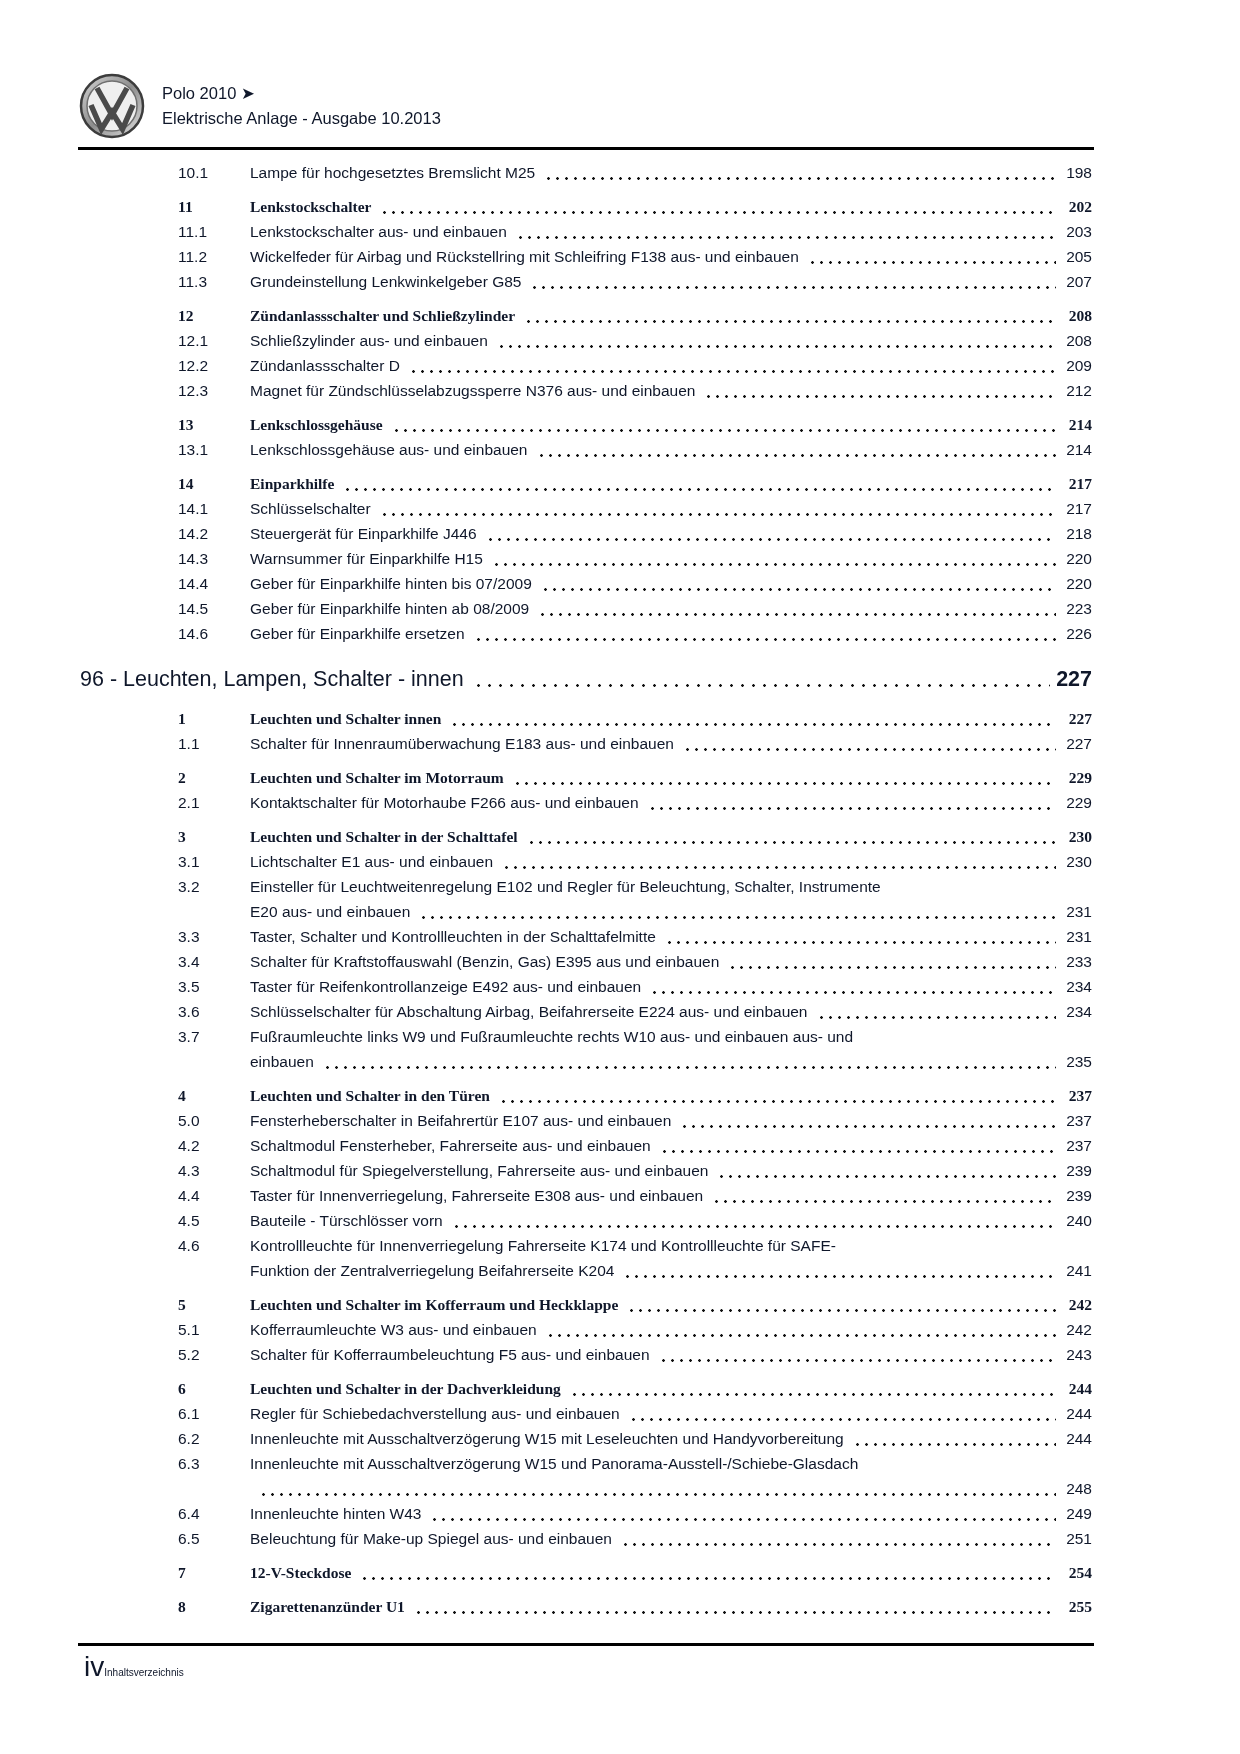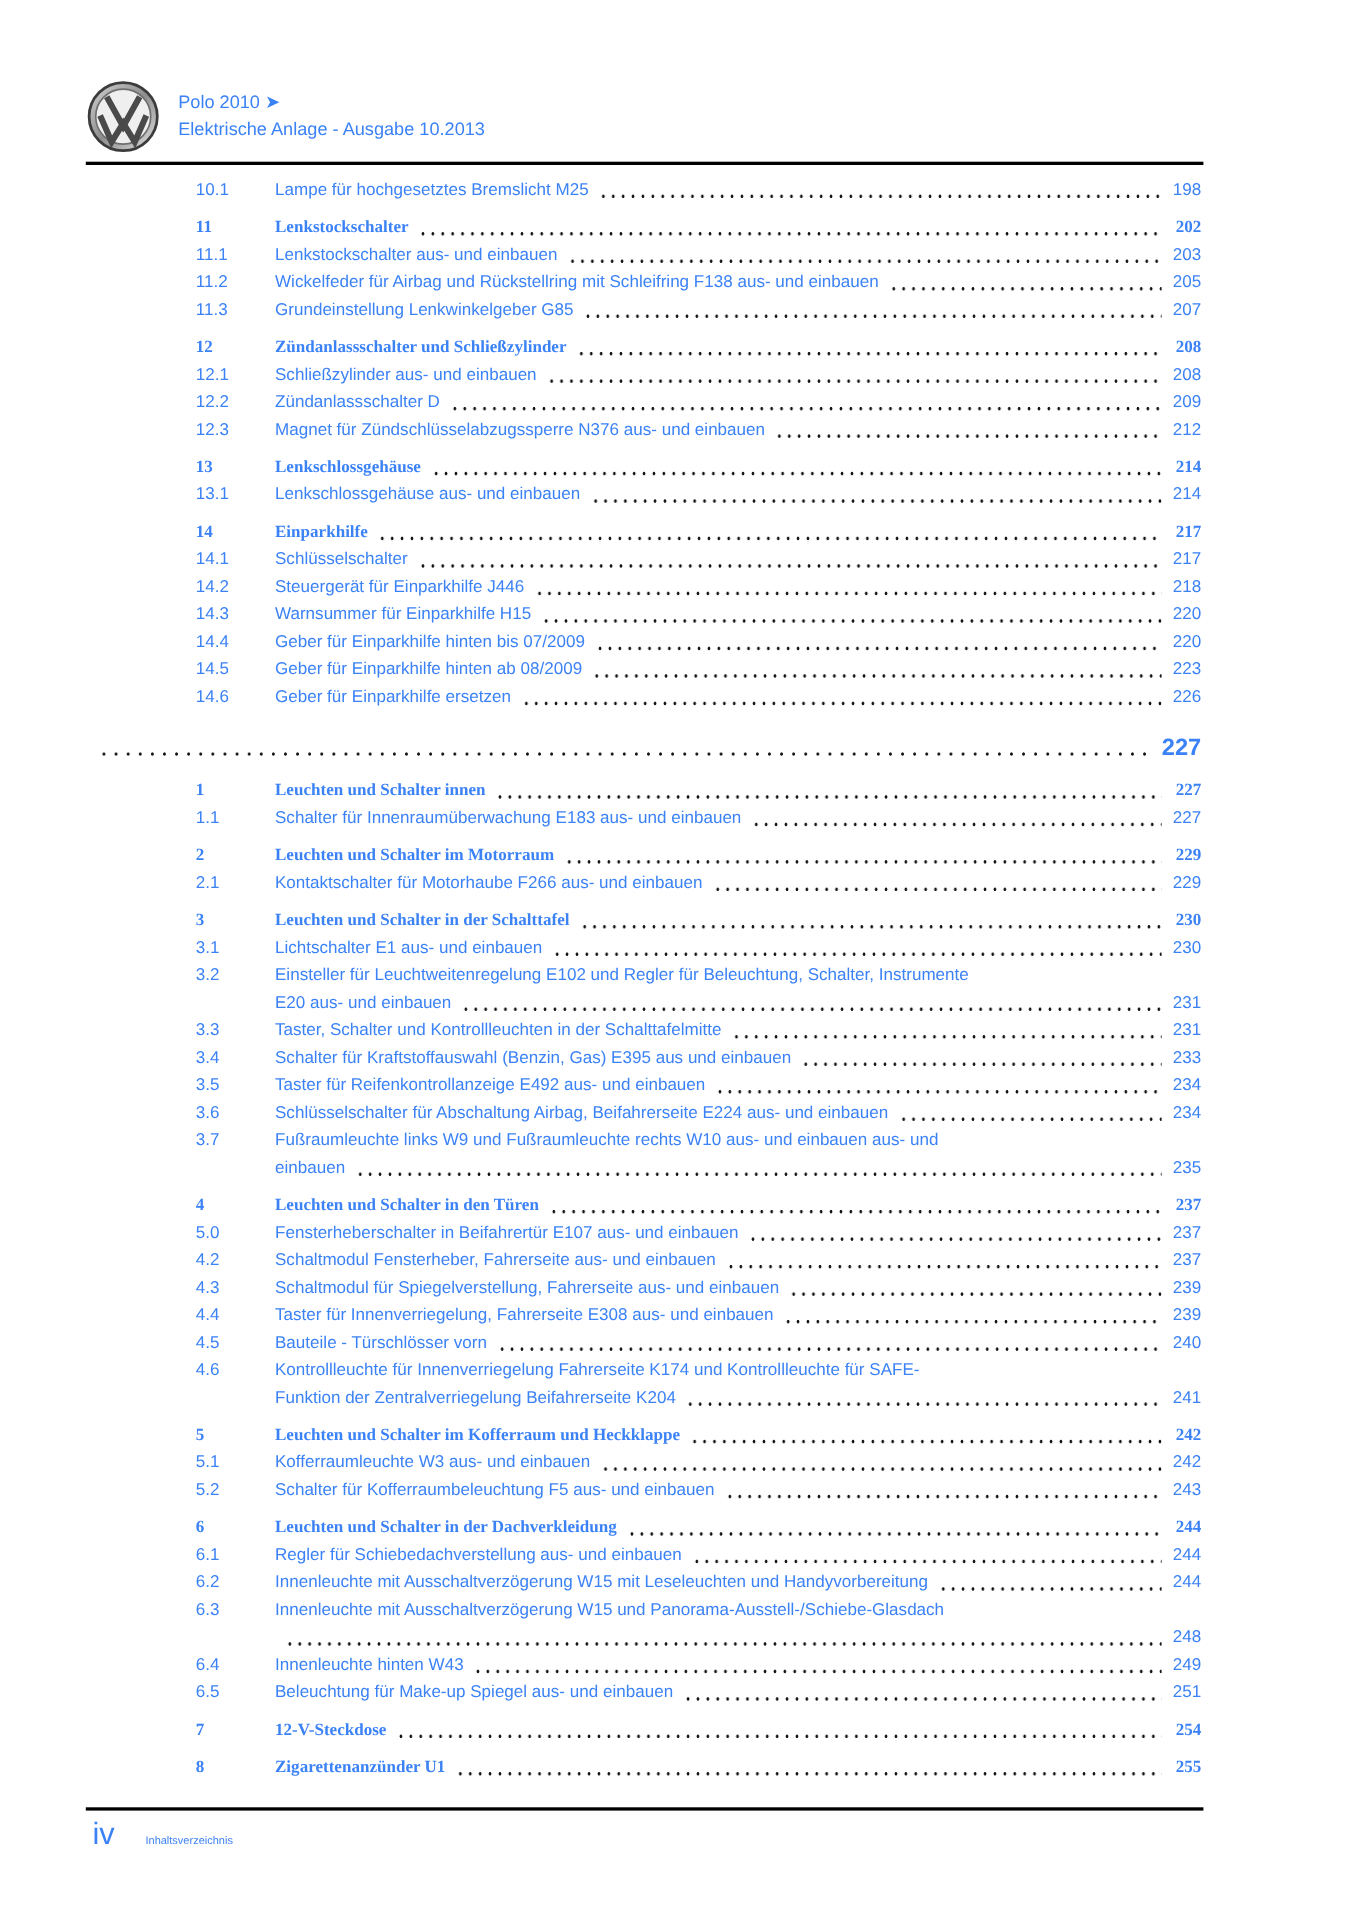--- a/index.html
+++ b/index.html
@@ -2,21 +2,21 @@
 <html><head>
 <meta charset="utf-8">
 <style>
   html,body { margin:0; padding:0; background:#ffffff; }
   .page {
     position:relative;
     width:1240px;
     height:1754px;
     background:#ffffff;
     font-family:"Liberation Sans", sans-serif;
-    color:#3b82f6;
+    color:#0f172a;
     overflow:hidden;
   }
 
   
   .header { position:absolute; left:78px; top:72px; width:1016px; }
   .header-inner { display:flex; align-items:flex-start; gap:16px; }
   .vw-logo { width:68px; height:68px; flex:none; }
   .header-text { padding-top:9px; font-size:16.5px; line-height:25px; }
   .header-rule { position:absolute; left:78px; top:147px; width:1016px; border-top:3px solid #000; }
 
@@ -36,21 +36,21 @@
     background-size:9px 3px; background-repeat:repeat-x; background-position:0 100%;
   }
   .pagenum { flex:none; min-width:30px; text-align:right; }
 
   .chapter { display:flex; margin-left:-58px; margin-top:18px; margin-bottom:12px; font-size:21.5px; line-height:30px; }
   .chapter .dots { margin-bottom:7px; background-size:11px 3px; }
   .chapter .pagenum { font-weight:bold; }
 
   
   .footer-rule { position:absolute; left:78px; top:1643px; width:1016px; border-top:3px solid #000; }
-  .footer { position:absolute; left:84px; top:1650px; display:flex; align-items:baseline; gap:28px; }
+  .footer { position:absolute; left:84px; top:1650px; display:flex; align-items:baseline; }
   .footer-page { font-size:28px; line-height:34px; }
   .footer-label { font-size:10px; }
 </style>
 </head>
 <body>
 
 <div class="page">
 
   <div class="header">
     <div class="header-inner">
@@ -250,20 +250,21 @@
         <span class="num">14.6</span>
         <div class="entry-body">
           <div class="line-last">
             <span class="line-text">Geber für Einparkhilfe ersetzen</span>
             <span class="dots"></span>
             <span class="pagenum">226</span>
           </div>
         </div>
       </div>
       <div class="chapter">
+        <span class="line-text">96 - Leuchten, Lampen, Schalter - innen</span>
         <span class="dots"></span>
         <span class="pagenum">227</span>
       </div>
       <div class="entry bold">
         <span class="num">1</span>
         <div class="entry-body">
           <div class="line-last">
             <span class="line-text">Leuchten und Schalter innen</span>
             <span class="dots"></span>
             <span class="pagenum">227</span>

